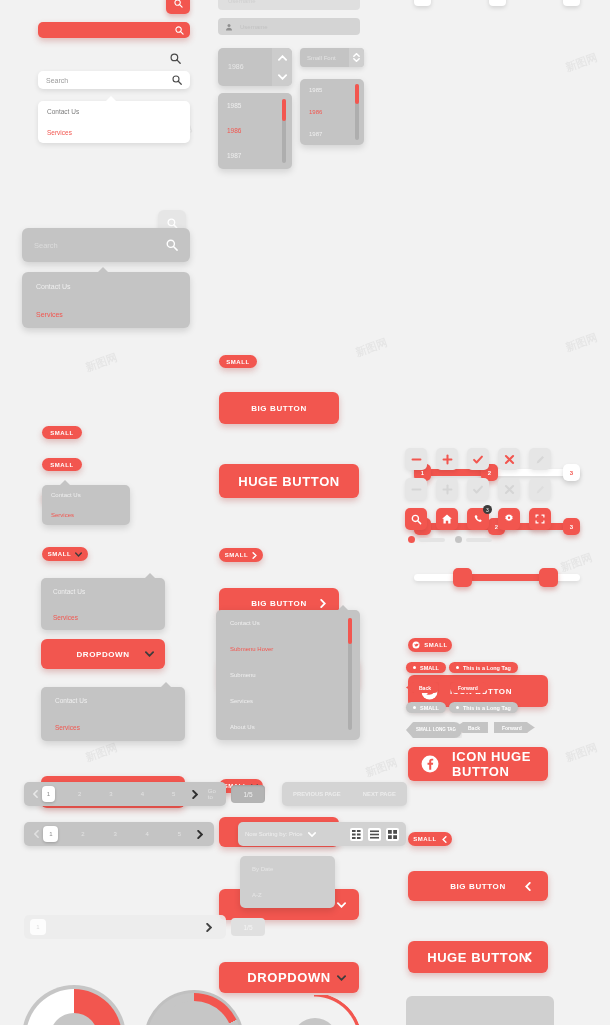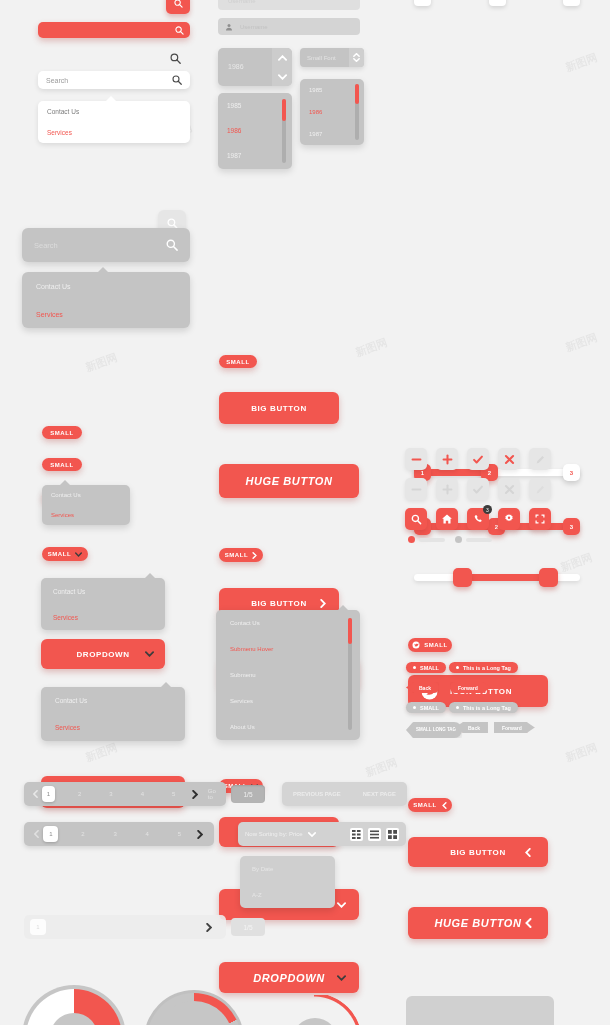--- a/index.html
+++ b/index.html
@@ -15,21 +15,21 @@
 
   .btn {
     display:flex; align-items:center; justify-content:center;
     color:#fff; font-weight:bold; letter-spacing:.6px;
     border-radius:6px; background:#f2564f;
     box-shadow:0 3px 6px rgba(180,60,55,.30);
     position:relative;
   }
   .btn.sm { font-size:6px; border-radius:9px; }
   .btn.big { font-size:8px;justify-content:center; }
-  .btn.huge { font-size:11px;font-style:italic; }
+  .btn.huge { font-size:13px; }
 
   .card {
     background:#fff; border-radius:5px;
     box-shadow:0 2px 5px rgba(0,0,0,.10);
   }
   .card.gr { background:#c4c4c4; box-shadow:0 3px 7px rgba(0,0,0,.14); }
 
   .inp {
     display:flex; align-items:center;
     font-size:7px; color:#9a9a9a;
@@ -456,20 +456,29 @@
   <div class="abs btn big" style="left:408px;top:216px;width:140px;height:32px;justify-content:flex-start;padding-left:42px;">
     <span class="ico abs" style="left:13px;">
       <svg width="17" height="17" viewBox="0 0 16 16">
           <circle cx="8" cy="8" r="7.5" fill="#fff"></circle>
           <path d="M12 5.8c-.3.15-.63.24-.97.29.35-.21.62-.55.74-.95-.33.2-.69.33-1.07.41a1.68 1.68 0 0 0-2.87 1.53A4.77 4.77 0 0 1 4.37 5.3a1.68 1.68 0 0 0 .52 2.24c-.27-.01-.53-.08-.76-.2v.02c0 .81.58 1.49 1.34 1.65-.25.07-.5.08-.76.03.21.67.83 1.15 1.56 1.17-.64.5-1.43.74-2.23.68a6.73 6.73 0 0 0 3.64 1.07c4.37 0 6.76-3.62 6.76-6.76v-.31c.47-.34.86-.76 1.18-1.24z" fill="#f2564f" transform="scale(.8) translate(2.0,2.0)"></path>
         </svg>
     </span>
     <span>ICON BUTTON</span>
   </div>
 
+  <div class="abs btn huge" style="left:408px;top:256px;width:140px;height:34px;justify-content:flex-start;padding-left:44px;">
+    <span class="ico abs" style="left:13px;">
+      <svg width="18" height="18" viewBox="0 0 16 16">
+          <circle cx="8" cy="8" r="7.5" fill="#fff"></circle>
+          <path d="M9.1 13V8.6h1.5l.22-1.72H9.1V5.79c0-.5.14-.84.85-.84h.91V3.41c-.16-.02-.7-.07-1.33-.07-1.32 0-2.22.8-2.22 2.28v1.27H5.8V8.6h1.51V13z" fill="#f2564f"></path>
+        </svg>
+    </span>
+    <span>ICON HUGE BUTTON</span>
+  </div>
 
   <div class="abs btn sm" style="left:408px;top:307px;width:44px;height:14px;gap:5px;">
     <span>SMALL</span>
     <span class="ico">
         <svg width="5" height="7" viewBox="0 0 6 10">
           <path d="M5 1L1 5l4 4" stroke="#fff" stroke-width="2" fill="none" stroke-linecap="round"></path>
         </svg>
       </span>
   </div>
   <div class="abs btn big" style="left:408px;top:332px;width:140px;height:30px;">

